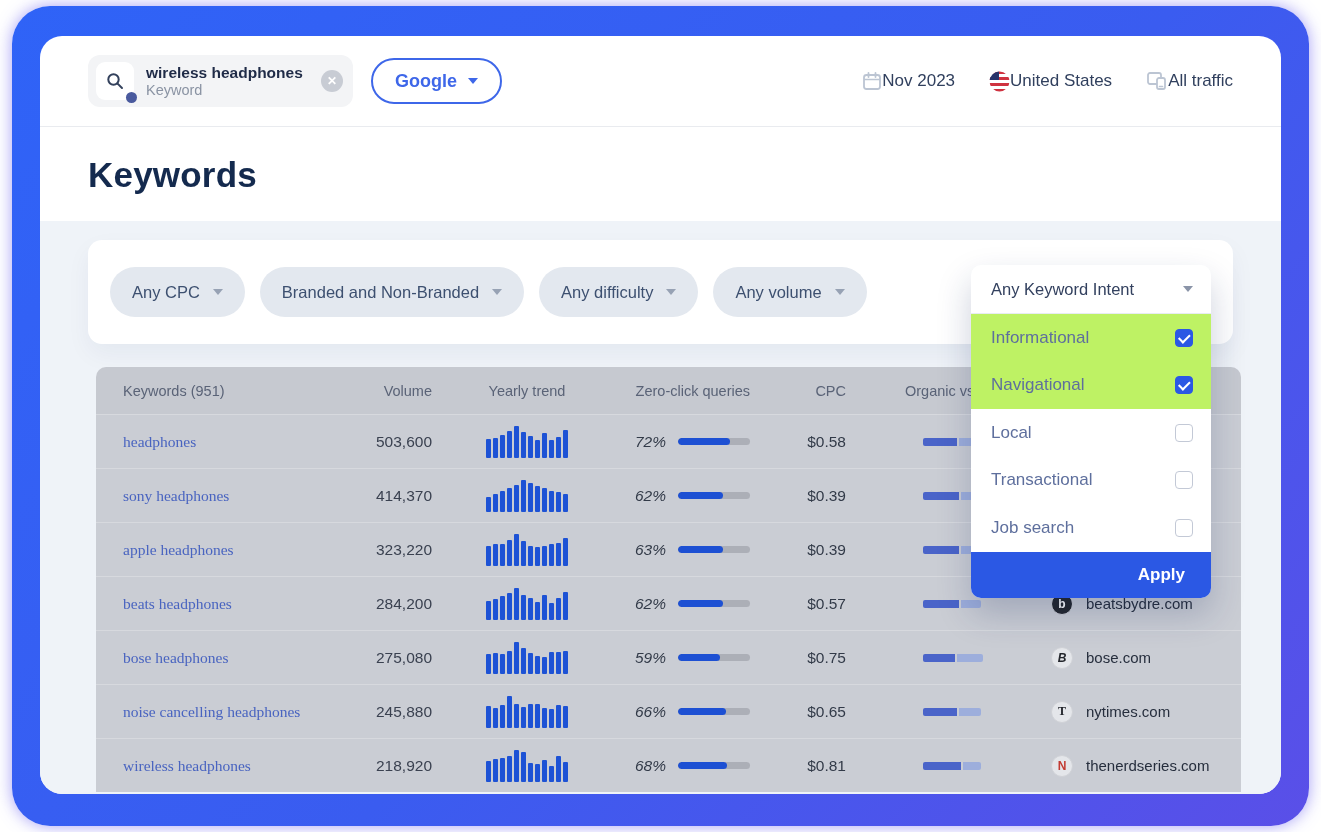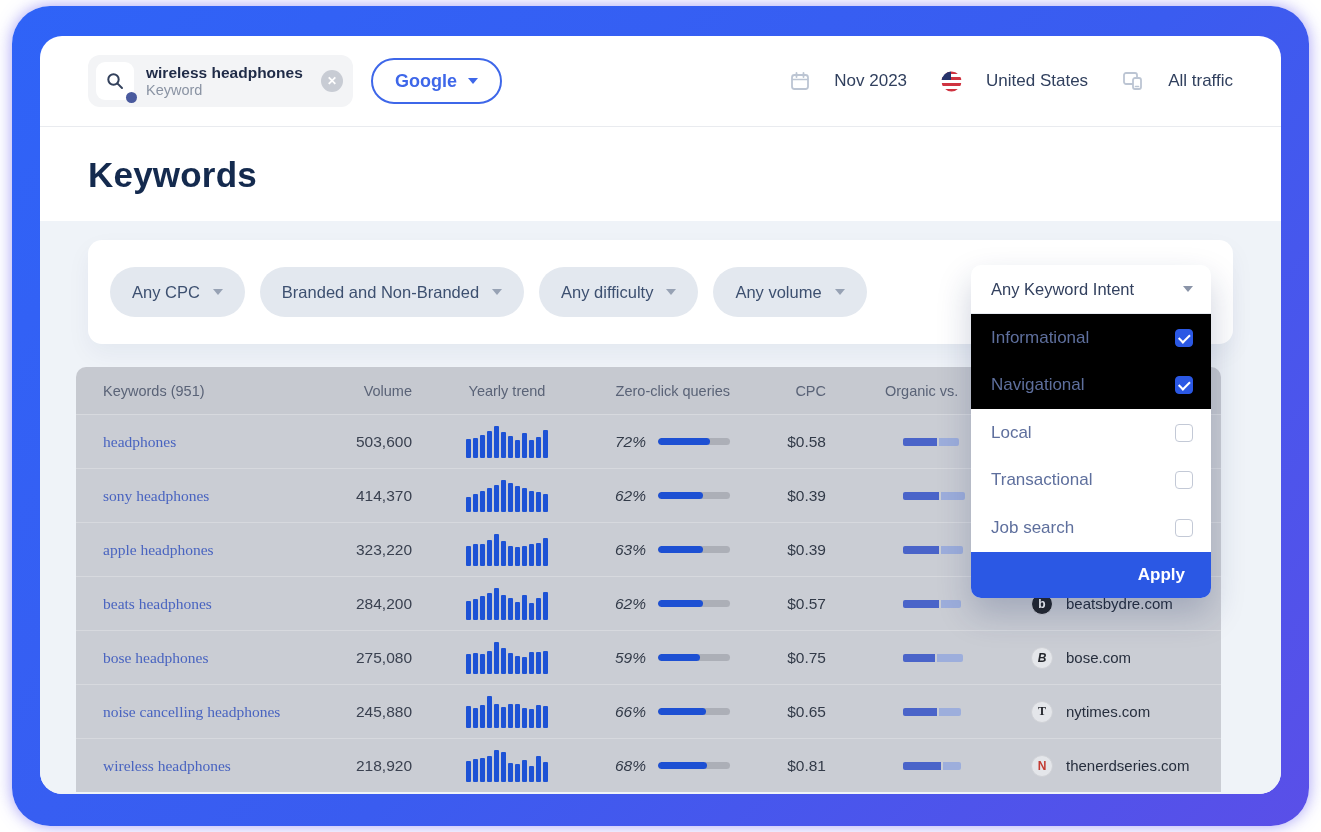--- a/index.html
+++ b/index.html
@@ -31,40 +31,40 @@
     color:#ffffff; font-size:12px; font-weight:700; display:flex; align-items:center;
     justify-content:center; cursor:pointer; flex:0 0 auto; }
 
   .google-btn { margin-left:18px; height:46px; padding:0 22px; border:2px solid #3e67e9;
     border-radius:24px; background:#ffffff; color:#3e67e9; font-size:18px; font-weight:700;
     display:flex; align-items:center; gap:11px; cursor:pointer; }
   .caret { width:0; height:0; border-left:5px solid transparent; border-right:5px solid transparent;
     border-top:6px solid #3e67e9; }
 
   .topbar-right { margin-left:auto; display:flex; align-items:center; gap:34px; }
-  .meta-item { display:flex; align-items:center; gap:24px; font-size:17px; color:#31405e;
+  .meta-item { display:flex; align-items:center; gap:0; font-size:17px; color:#31405e;
     cursor:pointer; white-space:nowrap; }
 
   
   .title-band { position:absolute; left:0; top:92px; width:100%; height:93px; background:#ffffff;
     display:flex; align-items:center; padding:0 48px; }
   .page-title { font-size:35px; font-weight:600; color:#142a4e; letter-spacing:.2px; }
 
   
   .content { position:absolute; left:0; top:185px; width:100%; height:573px; background:#eff3f8; }
 
   .filter-card { position:absolute; left:48px; top:19px; width:1145px; height:104px;
     background:#ffffff; border-radius:14px; box-shadow:0 10px 24px rgba(23,43,99,.05);
     display:flex; align-items:center; padding:0 22px; gap:15px; }
   .pill { height:50px; border-radius:25px; background:#e3e8ef; display:flex; align-items:center;
     gap:13px; padding:0 22px; font-size:16.5px; color:#3d5070; cursor:pointer; white-space:nowrap; }
   .pill .caret { border-top-color:#97a2b4; }
 
   
-  .ktable { position:absolute; left:36px; top:146px; width:1145px; border-radius:10px 10px 0 0;
+  .ktable { position:absolute; left:56px; top:146px; width:1145px; border-radius:10px 10px 0 0;
     overflow:hidden; }
   .trow, .thead { display:grid;
     grid-template-columns:250px 86px 190px 140px 84px 195px 1fr; align-items:center; }
   .thead { height:47px; background:#c6c9d0; font-size:14.5px; color:#5a6377; }
   .trow { height:54px; background:#cacdd4; border-top:1px solid #d7d9de; font-size:15.5px; }
   .h1 { padding-left:27px; }
   .h2 { text-align:right; }
   .h3 { text-align:center; }
   .h4 { text-align:right; padding-right:12px; }
   .h5 { text-align:right; }
@@ -92,21 +92,21 @@
 
   
   .intent-panel { position:absolute; left:931px; top:229px; width:240px; background:#ffffff;
     border-radius:10px; box-shadow:0 16px 34px rgba(25,40,95,.22); z-index:20; overflow:hidden; }
   .intent-trigger { height:49px; display:flex; align-items:center; justify-content:space-between;
     padding:0 18px 0 20px; font-size:16.5px; color:#33415f; border-bottom:1px solid #e8ecf2;
     cursor:pointer; }
   .intent-trigger .caret { border-top-color:#8a94a8; }
   .intent-option { height:47.5px; display:flex; align-items:center; justify-content:space-between;
     padding:0 18px 0 20px; font-size:17px; color:#5e6f9d; cursor:pointer; }
-  .intent-option.hl { background:#000000; }
+  .intent-option.hl { background:#bef264; }
   .checkbox { width:18px; height:18px; border-radius:4px; border:1.5px solid #c3c9d6;
     background:#ffffff; display:flex; align-items:center; justify-content:center; cursor:pointer; }
   .checkbox.checked { background:#2b58e4; border-color:#2b58e4; }
   .checkbox.checked::after { content:""; width:9px; height:4.5px; border-left:2px solid #ffffff;
     border-bottom:2px solid #ffffff; transform:rotate(-45deg) translate(0.5px,-1px); }
   .apply-btn { height:46px; background:#2b58e4; color:#ffffff; font-size:17px; font-weight:700;
     display:flex; align-items:center; justify-content:flex-end; padding-right:26px; cursor:pointer; }
 
   svg { display:block; }
 </style>

